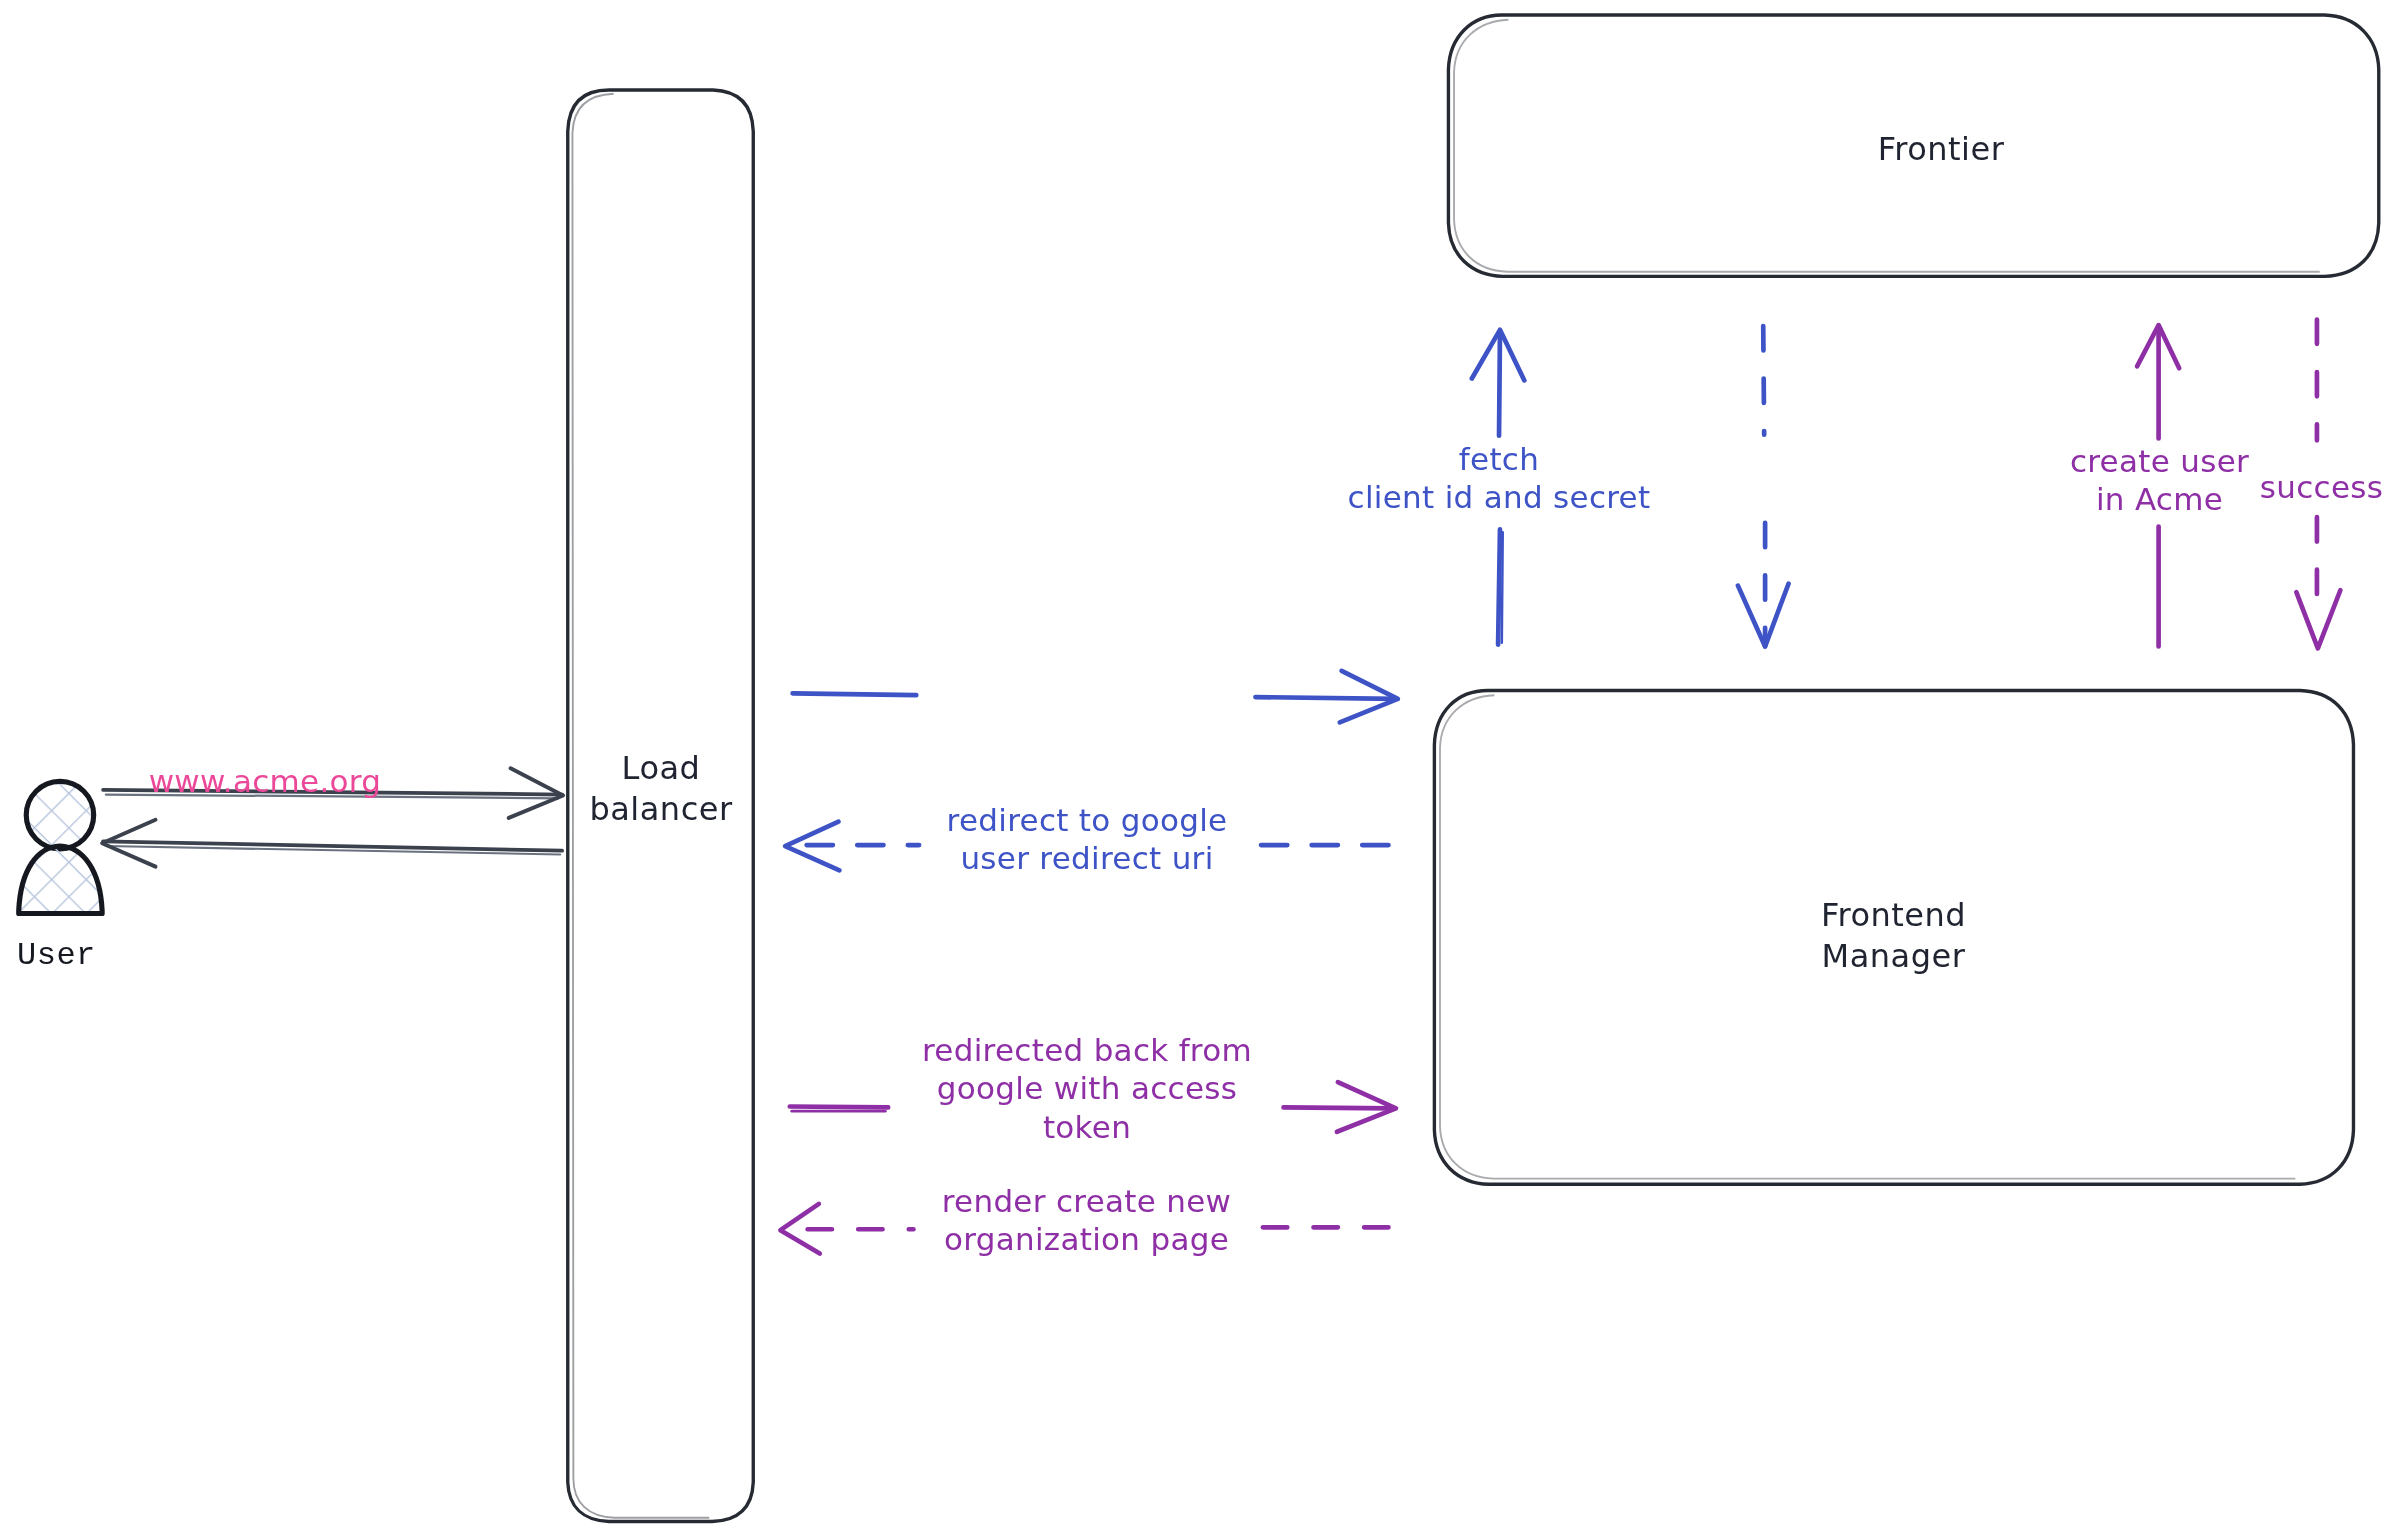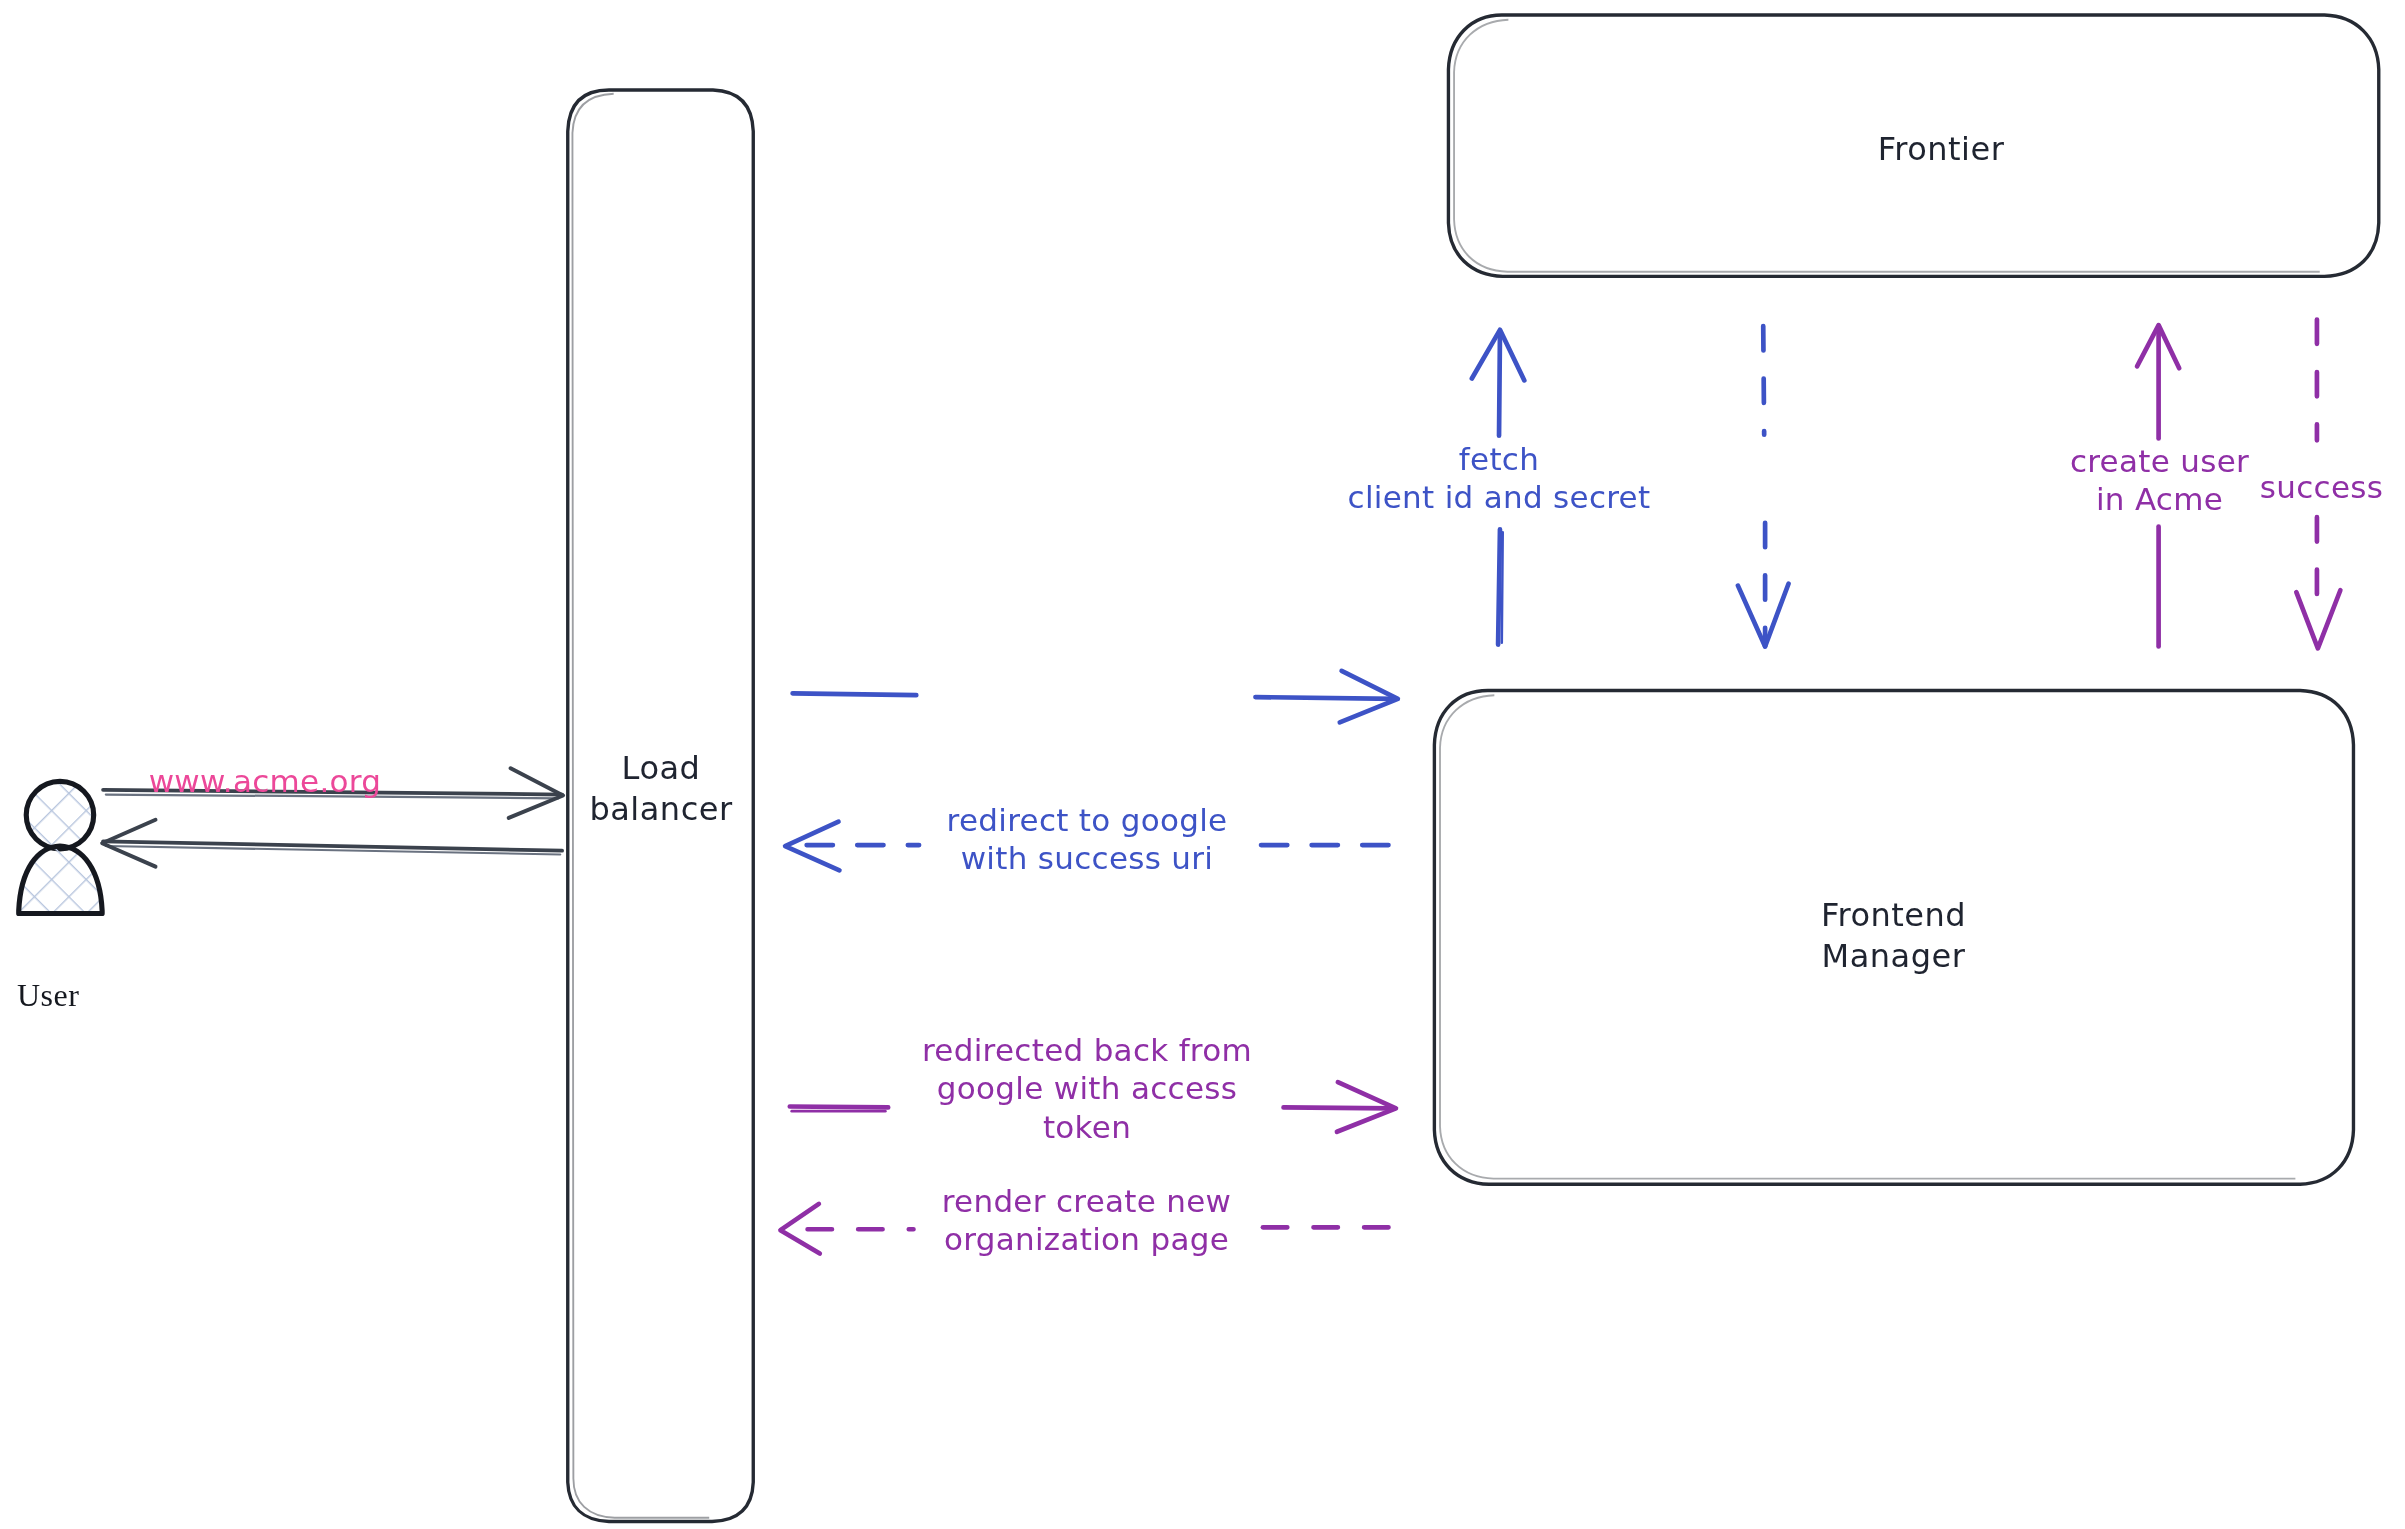--- a/index.html
+++ b/index.html
@@ -39,25 +39,24 @@
     font-size: 31px;
     line-height: 1.24;
     letter-spacing: 0.3px;
     white-space: pre-line;
     background: transparent;
   }
   .edge-label.blue  { color: #3d53c6; }
   .edge-label.purple{ color: #8f2fa6; }
   .actor-caption {
     position: absolute;
-    font-family: Liberation Serif, serif;
+    font-family: Liberation Mono, monospace;
     font-size: 32px;
     color: #15181f;
     letter-spacing: 0.5px;
-    margin-top: 40px;
   }
 </style>
 </head>
 <body>
 
 <div id="canvas">
 
   <svg class="layer" viewBox="0 0 2567 1633">
     <defs>
       <pattern id="hatch" width="26" height="26" patternUnits="userSpaceOnUse" patternTransform="rotate(45)">
@@ -193,21 +192,21 @@
 
   <div class="node-label" style="left:1448px; top:129px; width:930px;padding-left:28px;">Frontier</div>
 
   <div class="node-label" style="left:1434px; top:895px; width:919px;">Frontend
 Manager</div>
 
   <div class="edge-label" style="left:59px; top:762px; width:412px; color:#ec4899;">www.acme.org</div>
 
 
   <div class="edge-label blue" style="left:909px; top:801px; width:356px;">redirect to google
-with success uri</div>
+user redirect uri</div>
 
   <div class="edge-label purple" style="left:881px; top:1031px; width:412px;">redirected back from
 google with access
 token</div>
 
   <div class="edge-label blue" style="left:1293px; top:440px; width:412px;">fetch
 client id and secret</div>
 
   <div class="edge-label purple" style="left:904px; top:1182px; width:365px;">render create new
 organization page</div>

